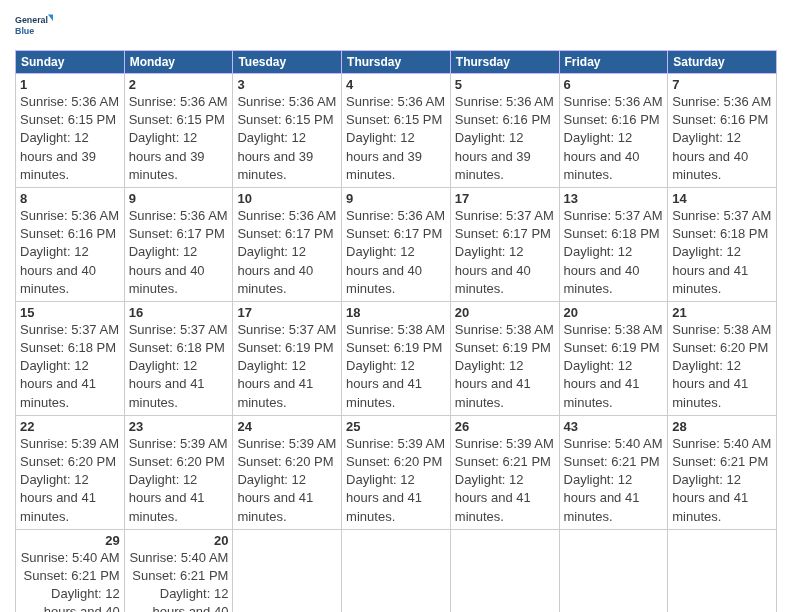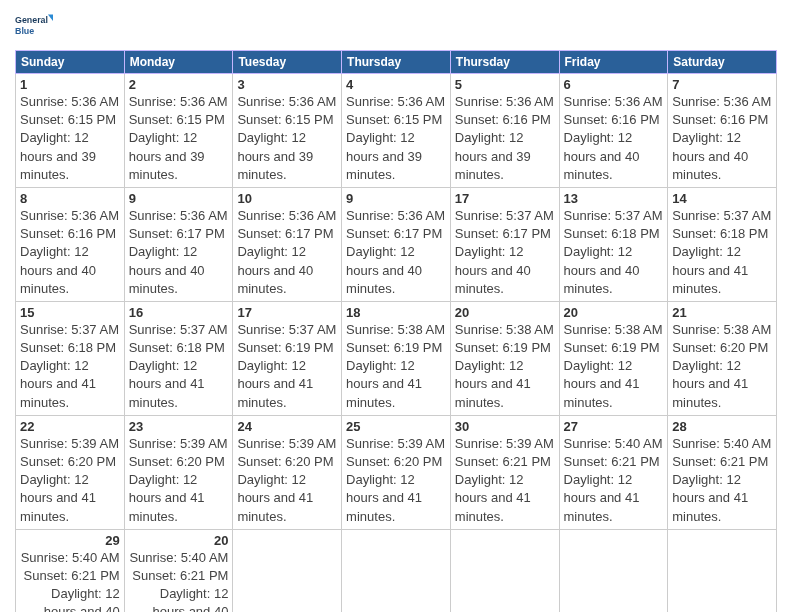--- a/index.html
+++ b/index.html
@@ -312,29 +312,29 @@
   </td>
           <td>
     <span class="day-num">25</span>
     <div class="day-detail">
       Sunrise: 5:39 AM<br>
       Sunset: 6:20 PM<br>
       Daylight: 12 hours and 41 minutes.
     </div>
   </td>
           <td>
-    <span class="day-num">30</span>
-    <div class="day-detail">
-      Sunrise: 5:39 AM<br>
-      Sunset: 6:21 PM<br>
-      Daylight: 12 hours and 41 minutes.
-    </div>
-  </td>
-          <td>
-    <span class="day-num">27</span>
+    <span class="day-num">26</span>
+    <div class="day-detail">
+      Sunrise: 5:39 AM<br>
+      Sunset: 6:21 PM<br>
+      Daylight: 12 hours and 41 minutes.
+    </div>
+  </td>
+          <td>
+    <span class="day-num">43</span>
     <div class="day-detail">
       Sunrise: 5:40 AM<br>
       Sunset: 6:21 PM<br>
       Daylight: 12 hours and 41 minutes.
     </div>
   </td>
           <td>
     <span class="day-num">28</span>
     <div class="day-detail">
       Sunrise: 5:40 AM<br>

